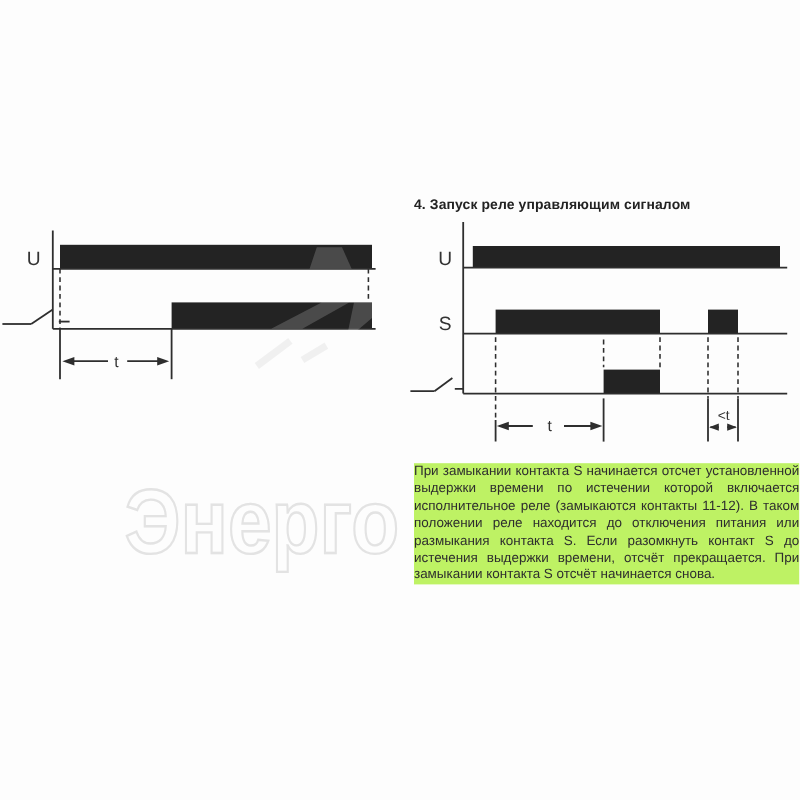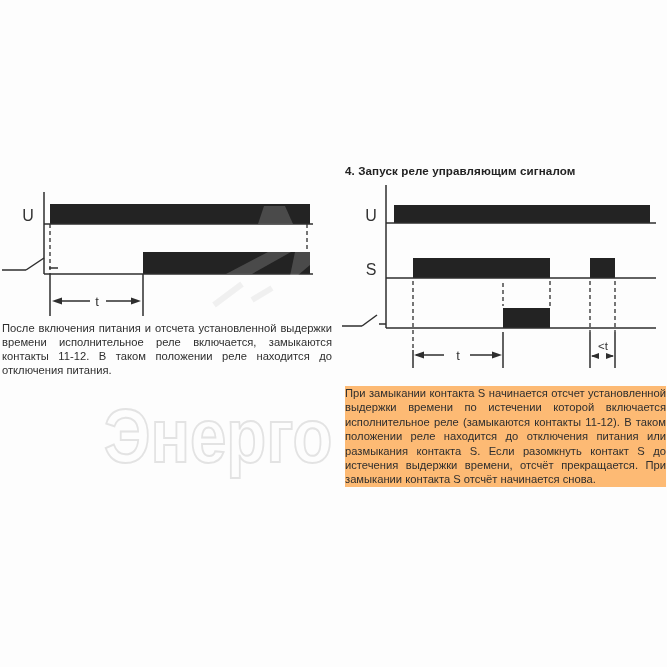--- a/index.html
+++ b/index.html
@@ -9,21 +9,21 @@
   }
   .panel-title{
     position:absolute;font-size:11.6px;font-weight:700;color:#222;
     letter-spacing:.1px;white-space:nowrap;
   }
   .desc{
     position:absolute;font-size:11.2px;line-height:14.1px;color:#2e2e2e;
     text-align:justify;
   }
   .desc.left{left:2px;top:322px;width:330px;line-height:13.9px;}
-  .desc.right{left:345px;top:386px;width:321px;background:#fdba74;line-height:14.4px;}
+  .desc.right{left:345px;top:386px;width:321px;background:#bef264;line-height:14.4px;}
   .diagram{position:absolute;}
   #diagram1{left:0;top:185px;}
   #diagram2{left:333px;top:180px;}
   #wm-text{
     position:absolute;left:104px;top:398px;z-index:0;
     font-size:76px;font-weight:700;line-height:1;white-space:nowrap;
     color:rgba(255,255,255,0);
     -webkit-text-stroke:2px #e3e3e3;
     transform:scaleX(.86);transform-origin:left top;
     pointer-events:none;user-select:none;
@@ -129,17 +129,16 @@
 
     <g>
       <line class="sigline" x1="592" y1="356" x2="599" y2="356"></line>
       <line class="sigline" x1="606" y1="356" x2="613" y2="356"></line>
       <polygon class="head" points="591,356 599,353 599,359"></polygon>
       <polygon class="head" points="614,356 606,353 606,359"></polygon>
     </g>
     <text x="603" y="350" font-size="11.5" text-anchor="middle">&lt;t</text>
   </svg>
 
-  <div class="desc left z1">После включения питания и отсчета установленной выдержки времени исполнительное реле включается, замыкаются контакты 11-12. В таком положении реле находится до отключения питания.</div>
 
   <div class="desc right z1">При замыкании контакта S начинается отсчет установленной выдержки времени по истечении которой включается исполнительное реле (замыкаются контакты 11-12). В таком положении реле находится до отключения питания или размыкания контакта S. Если разомкнуть контакт S до истечения выдержки времени, отсчёт прекращается. При замыкании контакта S отсчёт начинается снова.</div>
 
 </div>
 
 </body></html>

